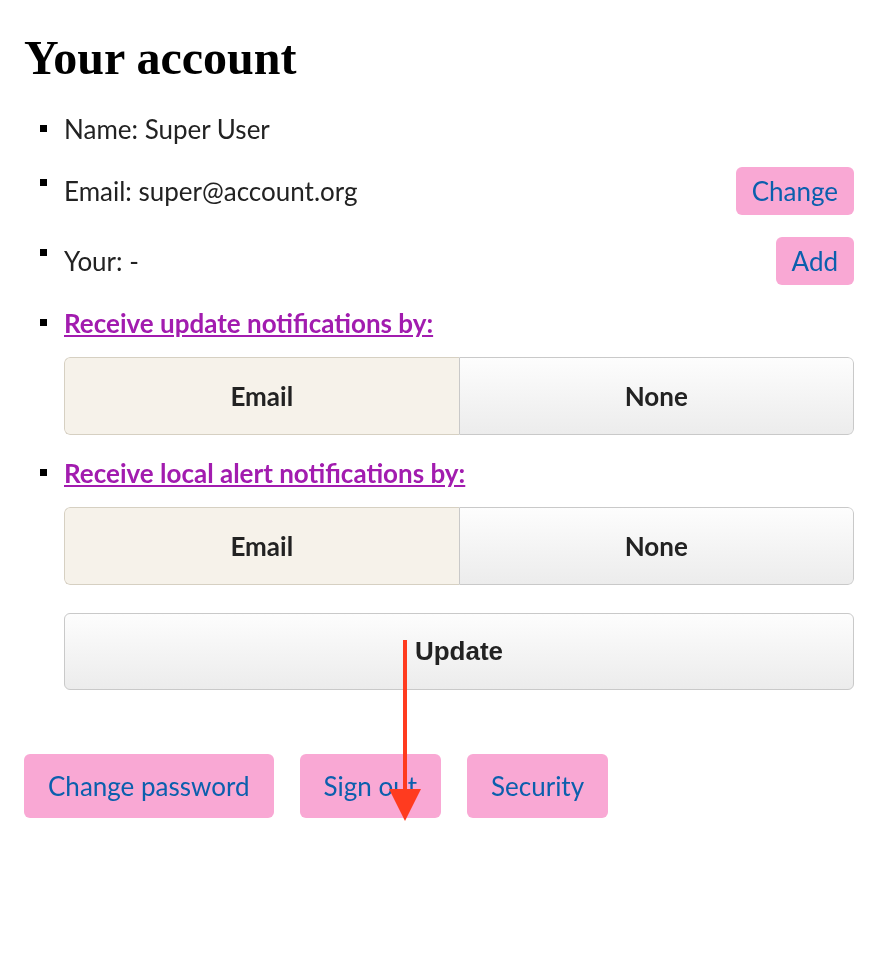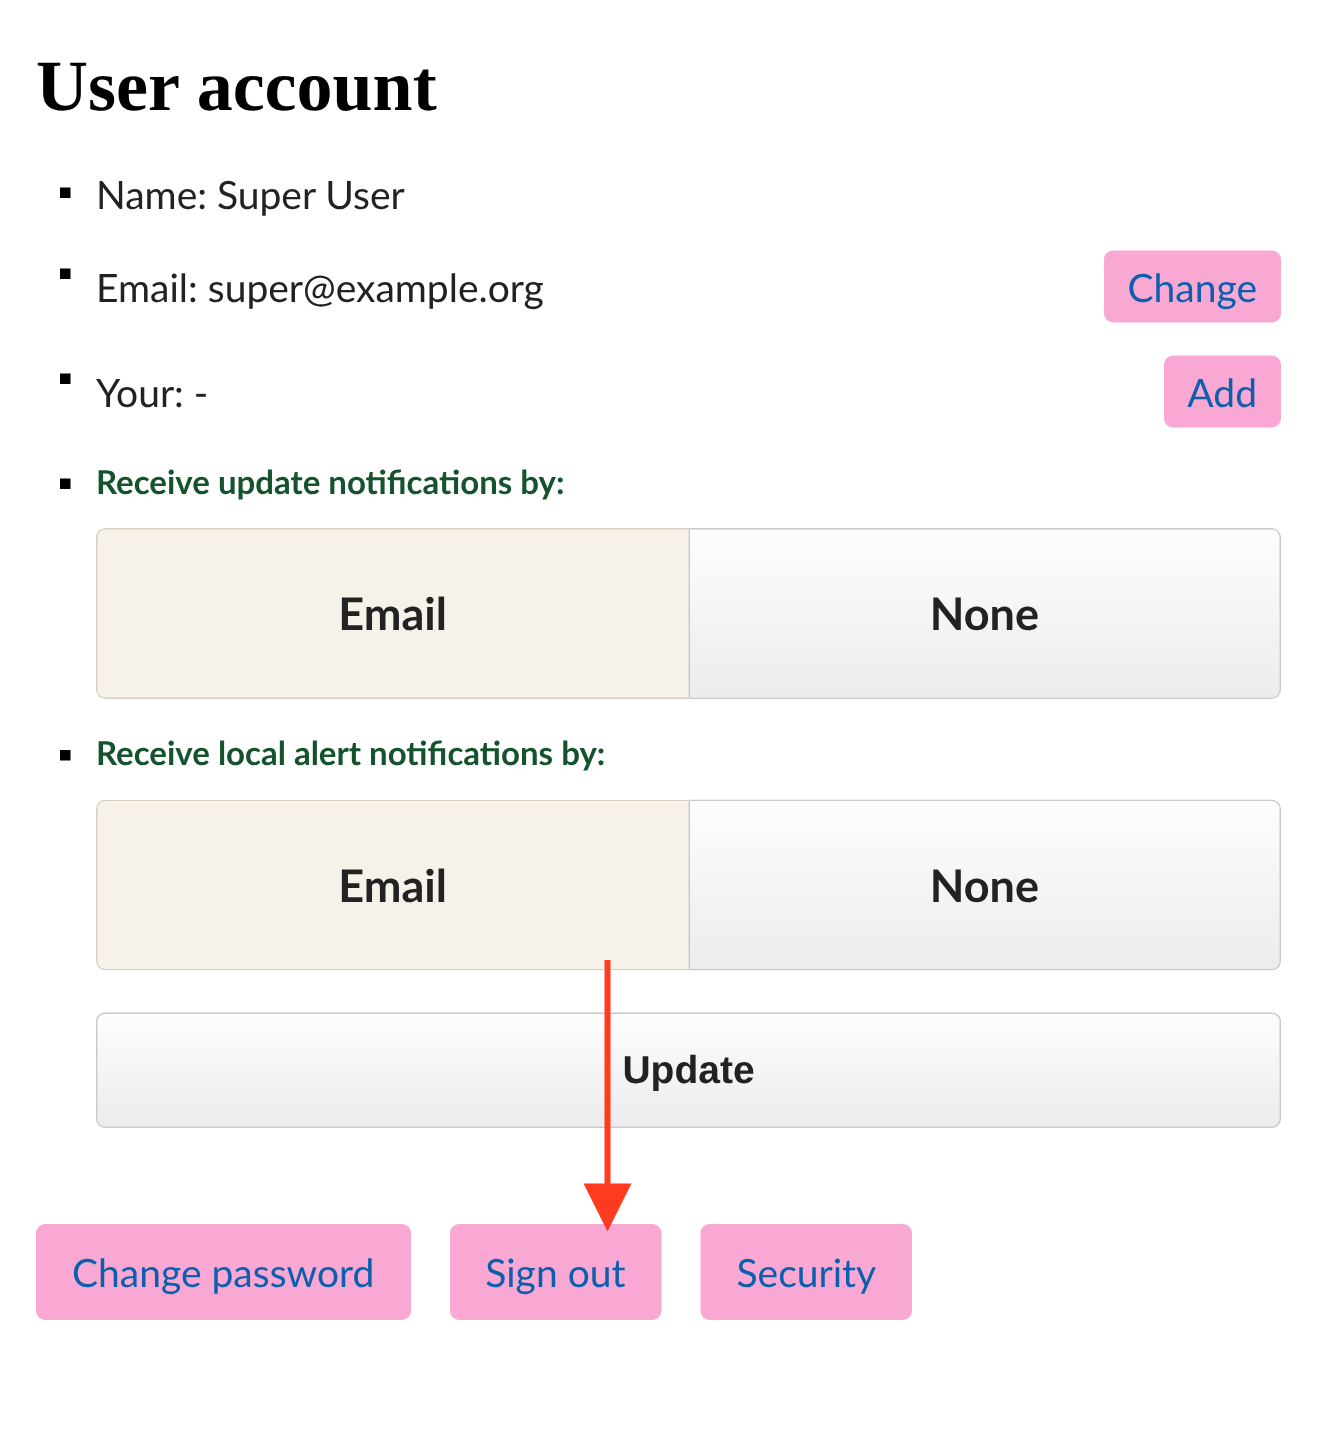--- a/index.html
+++ b/index.html
@@ -56,37 +56,38 @@
       border-radius: 6px;
       font-size: 26px;
       text-decoration: none;
       cursor: pointer;
     }
     .notif-section {
       margin-top: 8px;
     }
     .notif-header {
       font-weight: 700;
-      font-size: 22px;
-      color: #14532d;
+      font-size: 26px;
+      color: #a21caf;
       margin-bottom: 18px;
+      text-decoration: underline;
     }
     .segmented {
       display: flex;
       width: 100%;
       border-radius: 6px;
       overflow: hidden;
     }
     .segmented .seg {
       flex: 1;
       text-align: center;
-      font-size: 30px;
+      font-size: 26px;
       font-weight: 700;
       color: #222;
-      padding: 38px 0;
+      padding: 22px 0;
       border: 1px solid #c9c9c9;
       background: linear-gradient(#fdfdfd, #ececec);
       cursor: pointer;
     }
     .segmented .seg.selected {
       background: #f6f2ea;
       border-color: #d6d0c2;
     }
     .segmented .seg:first-child {
       border-top-left-radius: 6px;
@@ -126,38 +127,38 @@
     .arrow-overlay {
       position: absolute;
       pointer-events: none;
       left: 385px;
       top: 630px;
     }
   </style>
 </head>
 <body>
 
-<h1>User account</h1>
+<h1>Your account</h1>
 
 <ul class="account-list">
 
   <li>
     <div class="info-row">
       <span class="info-label">
         <span>Name:</span>
         <span>Super User</span>
       </span>
     </div>
   </li>
 
   <li>
     <div class="info-row">
       <span class="info-label">
         <span>Email:</span>
-        <span>super@example.org</span>
+        <span>super@account.org</span>
       </span>
       <a class="pill-link">Change</a>
     </div>
   </li>
 
   <li>
     <div class="info-row">
       <span class="info-label">
         <span>Your:</span>
         <span>-</span>

